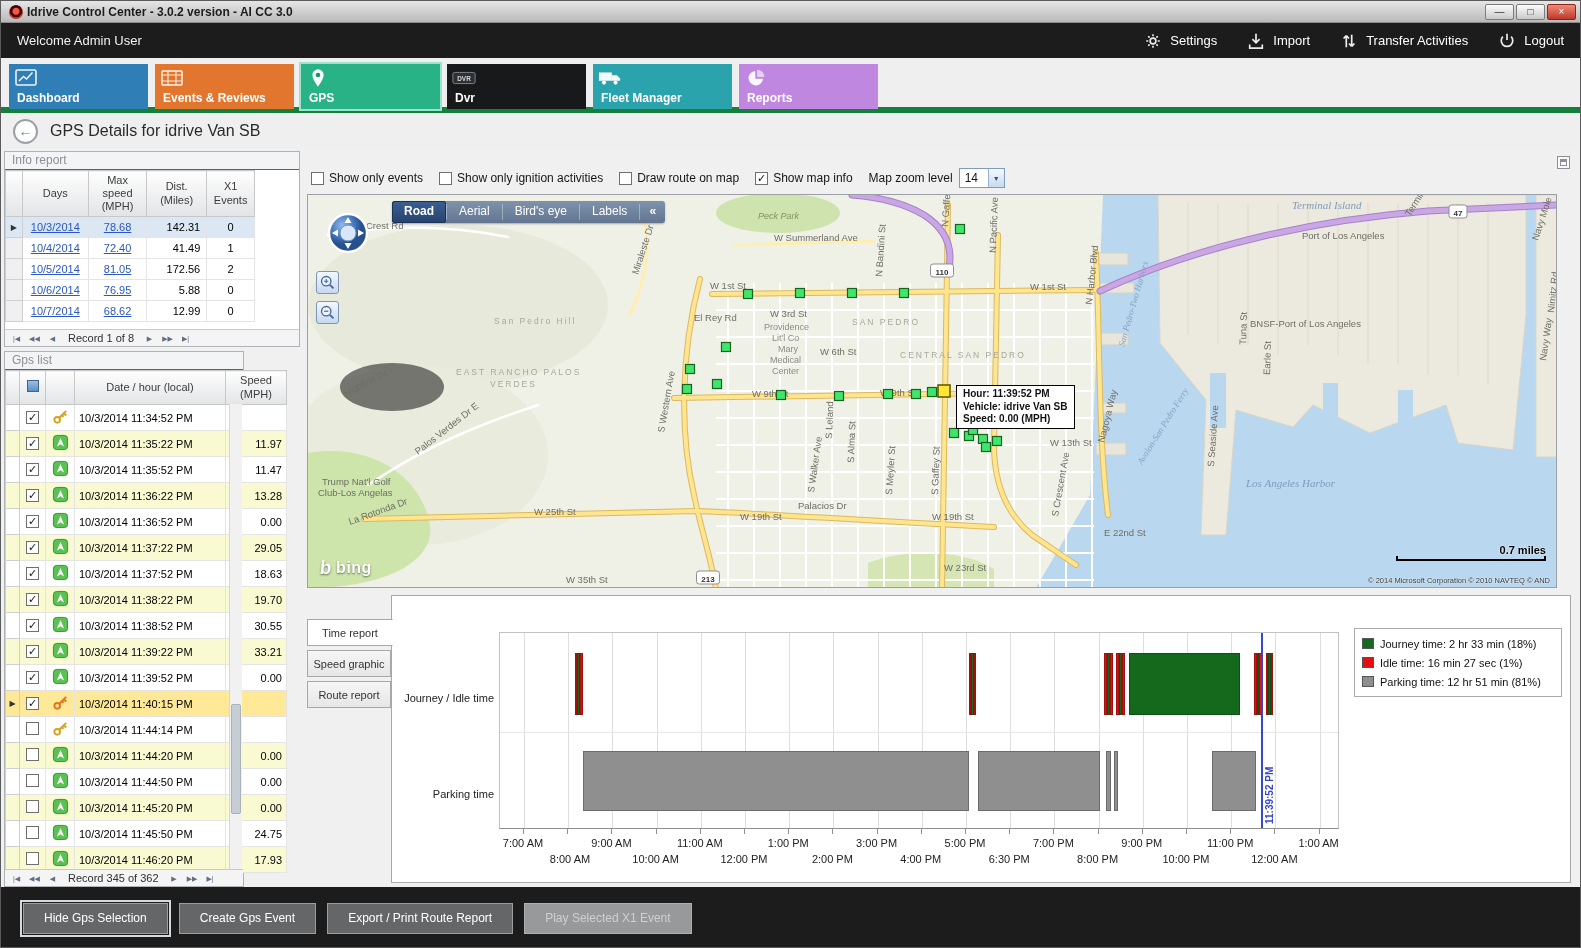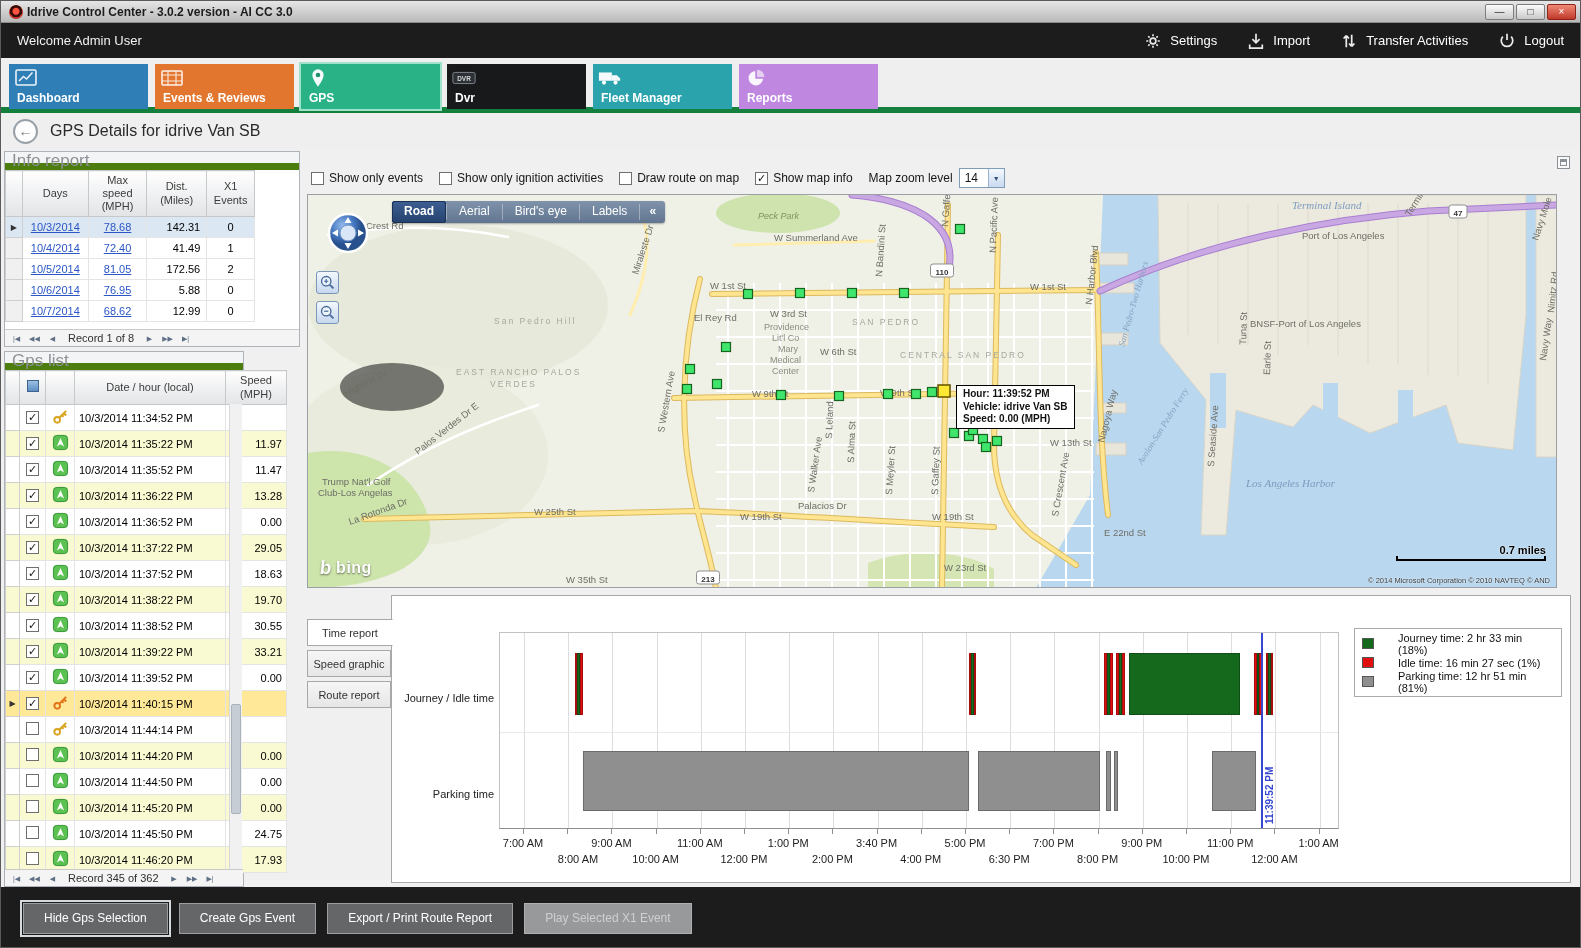--- a/index.html
+++ b/index.html
@@ -28,21 +28,21 @@
   .tab-icon svg{width:100%;height:100%;display:block;}
   .tab-label{position:absolute;left:8px;bottom:4px;font-size:12px;font-weight:bold;white-space:nowrap;}
 
   
   .page-header{position:absolute;left:0;top:112px;width:100%;height:36px;background:#efefef;display:flex;align-items:center;padding:0 12px;gap:12px;}
   .back-btn{width:25px;height:25px;border-radius:50%;border:2px solid #98a0a8;background:#fdfdfd;color:#6d7680;display:flex;align-items:center;justify-content:center;font-size:14px;cursor:pointer;flex:none;}
   .page-title{font-size:16px;color:#2a2a2a;}
 
   
   .group{position:absolute;border:1px solid #aeb3b9;background:#fff;}
-  .group-caption{height:18px;background:#f3f4f5;border-bottom:7px solid #4d7c0f;color:#8d9196;font-size:17px;line-height:17px;padding:0 7px;}
+  .group-caption{height:18px;background:#f3f4f5;border-bottom:1px solid #4d7c0f;color:#8d9196;font-size:12px;line-height:17px;padding:0 7px;}
   table{border-collapse:collapse;table-layout:fixed;font-size:11px;}
   th{background:linear-gradient(#fefefe,#e2e4e6);border:1px solid #c6c8ca;font-weight:normal;color:#3c3c3c;padding:1px 2px;text-align:center;vertical-align:middle;line-height:1.2;}
   td{border:1px solid #e4e4e4;padding:0 4px;height:21px;overflow:hidden;white-space:nowrap;}
   .ind{background:#f0f0f0;border:1px solid #cfcfcf;text-align:center;font-size:8px;color:#333;padding:0;}
   .link{color:#2a56c6;text-decoration:underline;cursor:pointer;}
   #info-table td{text-align:center;}
   #info-table td.num{text-align:right;padding-right:6px;}
   tr.info-sel td{background:#dbe7f3;}
   #gps-table td{height:26px;}
   tr.gps-odd td{background:#fafad2;}
@@ -100,21 +100,21 @@
   .chart-tab.active{width:86px;background:#fff;position:relative;z-index:3;border-right-color:#fff;font-weight:normal;}
   #chart-box{position:absolute;left:390px;top:594px;width:1180px;height:288px;background:#fff;border:1px solid #a8a8a8;z-index:2;}
   #plot{position:absolute;left:107px;top:36px;width:840px;height:197px;border:1px solid #c2c2c2;border-bottom:1px solid #8f8f8f;background:#fff;overflow:hidden;}
   .gridv{position:absolute;top:0;bottom:0;width:1px;background:#dedede;}
   .gridh{position:absolute;left:0;right:0;height:1px;background:#e8e8e8;}
   .seg{position:absolute;box-shadow:inset 0 0 0 1px rgba(0,0,0,.25);}
   .tickmark{position:absolute;width:1px;height:5px;background:#8f8f8f;top:233px;}
   .tick-label{position:absolute;width:62px;text-align:center;font-size:11px;color:#222;}
   .row-label{position:absolute;width:100px;text-align:right;font-size:11px;color:#222;left:2px;margin-top:12px;}
   #chart-legend{position:absolute;left:962px;top:32px;width:208px;border:1px solid #ababab;background:#fff;padding:5px 7px;}
-  .legend-row{display:flex;align-items:center;gap:24px;font-size:11px;color:#111;height:19px;}
+  .legend-row{display:flex;align-items:center;gap:6px;font-size:11px;color:#111;height:19px;}
   .legend-row .sw{width:12px;height:11px;border:1px solid #555;flex:none;}
   .current-line{position:absolute;top:0;bottom:0;width:2px;background:#3647d0;z-index:4;}
   .current-label{position:absolute;color:#3647d0;font-size:10px;font-weight:bold;white-space:nowrap;transform:rotate(-90deg);transform-origin:left top;z-index:4;}
 
   
   .bottom-bar{position:absolute;left:0;top:886px;width:100%;height:62px;background:#1c1c1c;display:flex;align-items:center;padding-left:22px;gap:11px;}
   .bbtn{height:31px;padding:0 20px;background:#646668;border:1px solid #9b9da0;color:#fff;font-size:12px;cursor:pointer;}
   .bbtn.focused{box-shadow:0 0 0 1px #1c1c1c,0 0 0 3px #d4d9de;}
   .bbtn.disabled{background:#97999b;color:#cdd1d4;border-color:#aeb0b2;}
 </style>
@@ -865,35 +865,35 @@
           <span>Idle time: 16 min 27 sec (1%)</span>
         </div>
         <div class="legend-row">
           <span class="sw" style="background: rgb(143, 143, 143);"></span>
           <span>Parking time: 12 hr 51 min (81%)</span>
         </div>
       </div>
   <div class="tickmark" style="left: 131px;"></div>
       <div class="tick-label" style="left: 100px; top: 241px;">7:00 AM</div>
       <div class="tickmark" style="left: 175.2px;"></div>
-      <div class="tick-label" style="left: 155px; top: 257px;">8:00 AM</div>
+      <div class="tick-label" style="left: 147px; top: 257px;">8:00 AM</div>
       <div class="tickmark" style="left: 219.4px;"></div>
       <div class="tick-label" style="left: 188.4px; top: 241px;">9:00 AM</div>
       <div class="tickmark" style="left: 263.6px;"></div>
       <div class="tick-label" style="left: 232.6px; top: 257px;">10:00 AM</div>
       <div class="tickmark" style="left: 307.8px;"></div>
       <div class="tick-label" style="left: 276.8px; top: 241px;">11:00 AM</div>
       <div class="tickmark" style="left: 352px;"></div>
       <div class="tick-label" style="left: 321px; top: 257px;">12:00 PM</div>
       <div class="tickmark" style="left: 396.2px;"></div>
       <div class="tick-label" style="left: 365.2px; top: 241px;">1:00 PM</div>
       <div class="tickmark" style="left: 440.4px;"></div>
       <div class="tick-label" style="left: 409.4px; top: 257px;">2:00 PM</div>
       <div class="tickmark" style="left: 484.6px;"></div>
-      <div class="tick-label" style="left: 453.6px; top: 241px;">3:40 PM</div>
+      <div class="tick-label" style="left: 453.6px; top: 241px;">3:00 PM</div>
       <div class="tickmark" style="left: 528.8px;"></div>
       <div class="tick-label" style="left: 497.8px; top: 257px;">4:00 PM</div>
       <div class="tickmark" style="left: 573px;"></div>
       <div class="tick-label" style="left: 542px; top: 241px;">5:00 PM</div>
       <div class="tickmark" style="left: 617.2px;"></div>
       <div class="tick-label" style="left: 586.2px; top: 257px;">6:30 PM</div>
       <div class="tickmark" style="left: 661.4px;"></div>
       <div class="tick-label" style="left: 630.4px; top: 241px;">7:00 PM</div>
       <div class="tickmark" style="left: 705.6px;"></div>
       <div class="tick-label" style="left: 674.6px; top: 257px;">8:00 PM</div>

